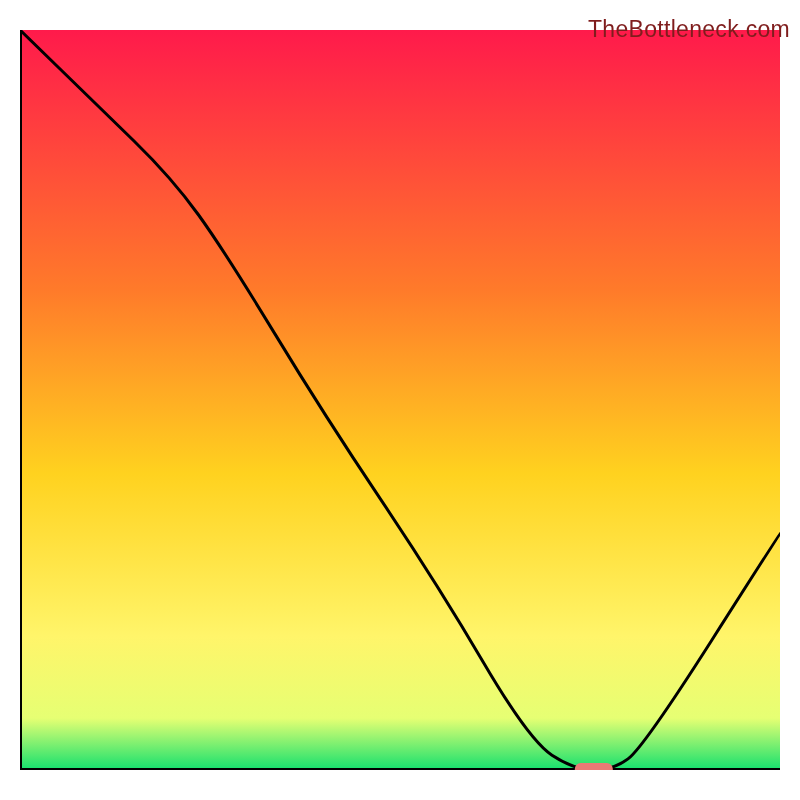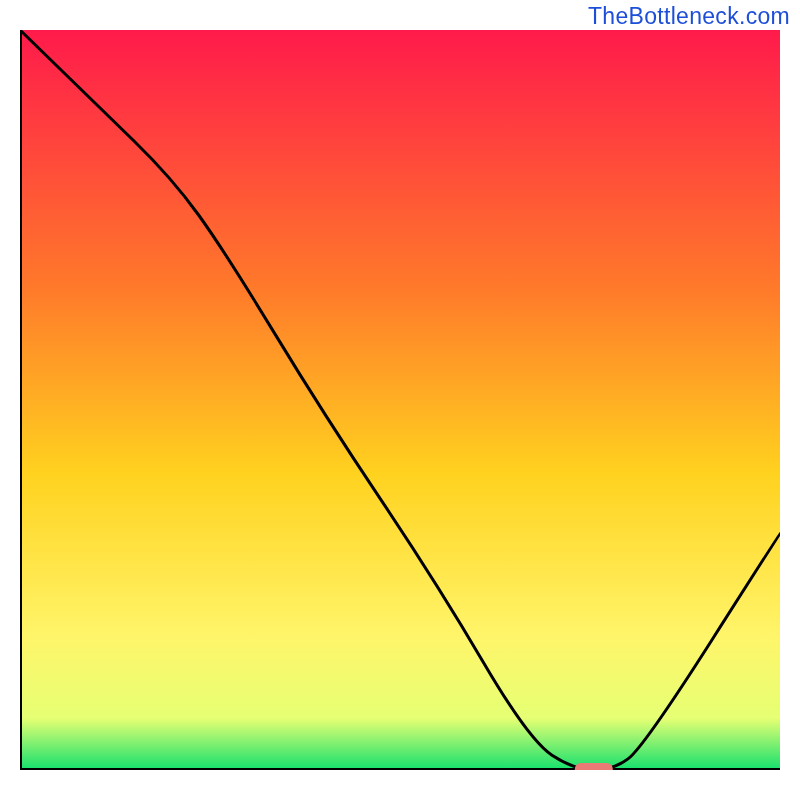--- a/index.html
+++ b/index.html
@@ -11,23 +11,23 @@
     overflow: hidden;
     font-family: Arial, Helvetica, sans-serif;
   }
   .wrap {
     position: relative;
     width: 800px;
     height: 800px;
   }
   .watermark {
     position: absolute;
-    top: 3px;
+    top: 16px;
     right: 10px;
-    color: #1d4ed8;
+    color: #7f1d1d;
     font-size: 23px;
     font-weight: 500;
     letter-spacing: 0.3px;
     z-index: 5;
     user-select: none;
     text-align: right;
   }
   .plot {
     position: absolute;
     left: 20px;

